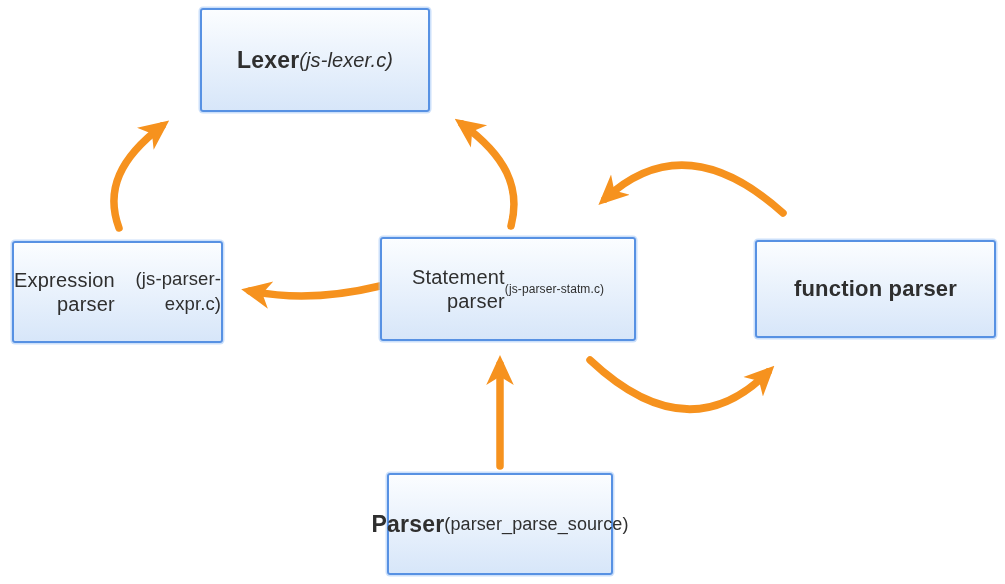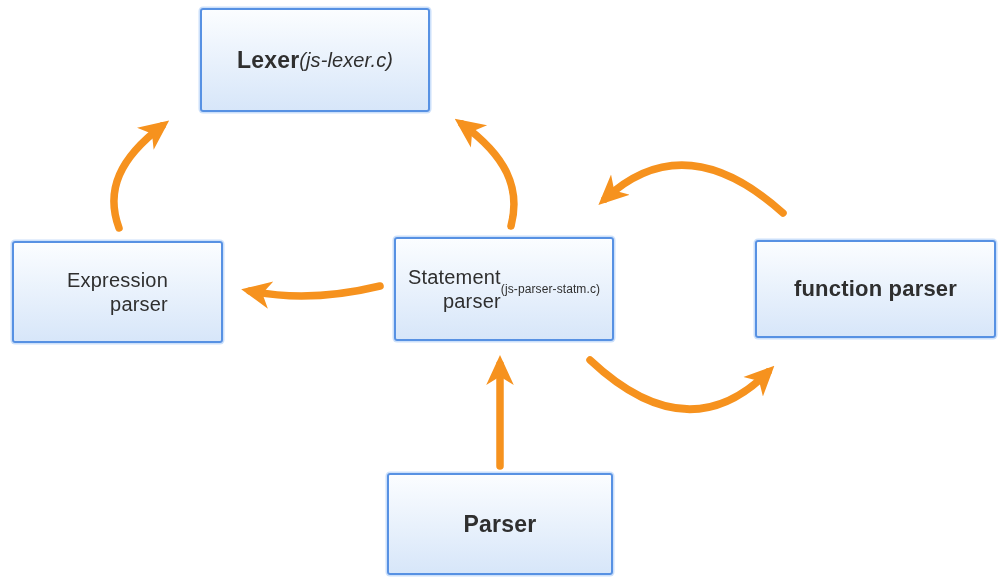--- a/index.html
+++ b/index.html
@@ -29,21 +29,21 @@
     display:flex;flex-direction:row;align-items:center;justify-content:center;
     text-align:right;color:var(--c-text);
   }
   .node .title{font-weight:700;font-size:23px;line-height:1.22;white-space:pre-line;letter-spacing:.2px;}
   .node .subtitle{font-weight:400;font-size:19px;line-height:1.35;letter-spacing:.1px;}
   .node.regular .title{font-weight:400;font-size:20px;}
   #node-lexer{left:200px;top:8px;width:230px;height:104px;}
   #node-lexer .subtitle{font-size:20px;font-style:italic;}
   #node-expression{left:12px;top:235px;width:211px;height:102px;margin-top:6px;}
   #node-expression .subtitle{font-size:18.5px;}
-  #node-statement{left:394px;top:237px;width:220px;height:104px;}
+  #node-statement{left:380px;top:237px;width:256px;height:104px;}
   #node-statement .subtitle{font-size:12px;}
   #node-function{left:755px;top:240px;width:241px;height:98px;}
   #node-function .title{font-size:22px;}
   #node-function .subtitle{font-size:17.5px;}
   #node-parser{left:387px;top:473px;width:226px;height:102px;}
   #node-parser .subtitle{font-size:18px;}
 </style>
 </head>
 <body>
 
@@ -64,29 +64,31 @@
   </svg>
 
   <div class="node" id="node-lexer">
     <div class="title">Lexer</div>
     <div class="subtitle">(js-lexer.c)</div>
   </div>
 
   <div class="node regular" id="node-expression">
     <div class="title">Expression
 parser</div>
+    <div class="subtitle">(js-parser-expr.c)</div>
   </div>
 
   <div class="node regular" id="node-statement">
     <div class="title">Statement
 parser</div>
     <div class="subtitle">(js-parser-statm.c)</div>
   </div>
 
   <div class="node" id="node-function">
     <div class="title">function parser</div>
   </div>
 
   <div class="node" id="node-parser">
     <div class="title">Parser</div>
+    <div class="subtitle">(parser_parse_source)</div>
   </div>
 
 </div>
 
 </body></html>

